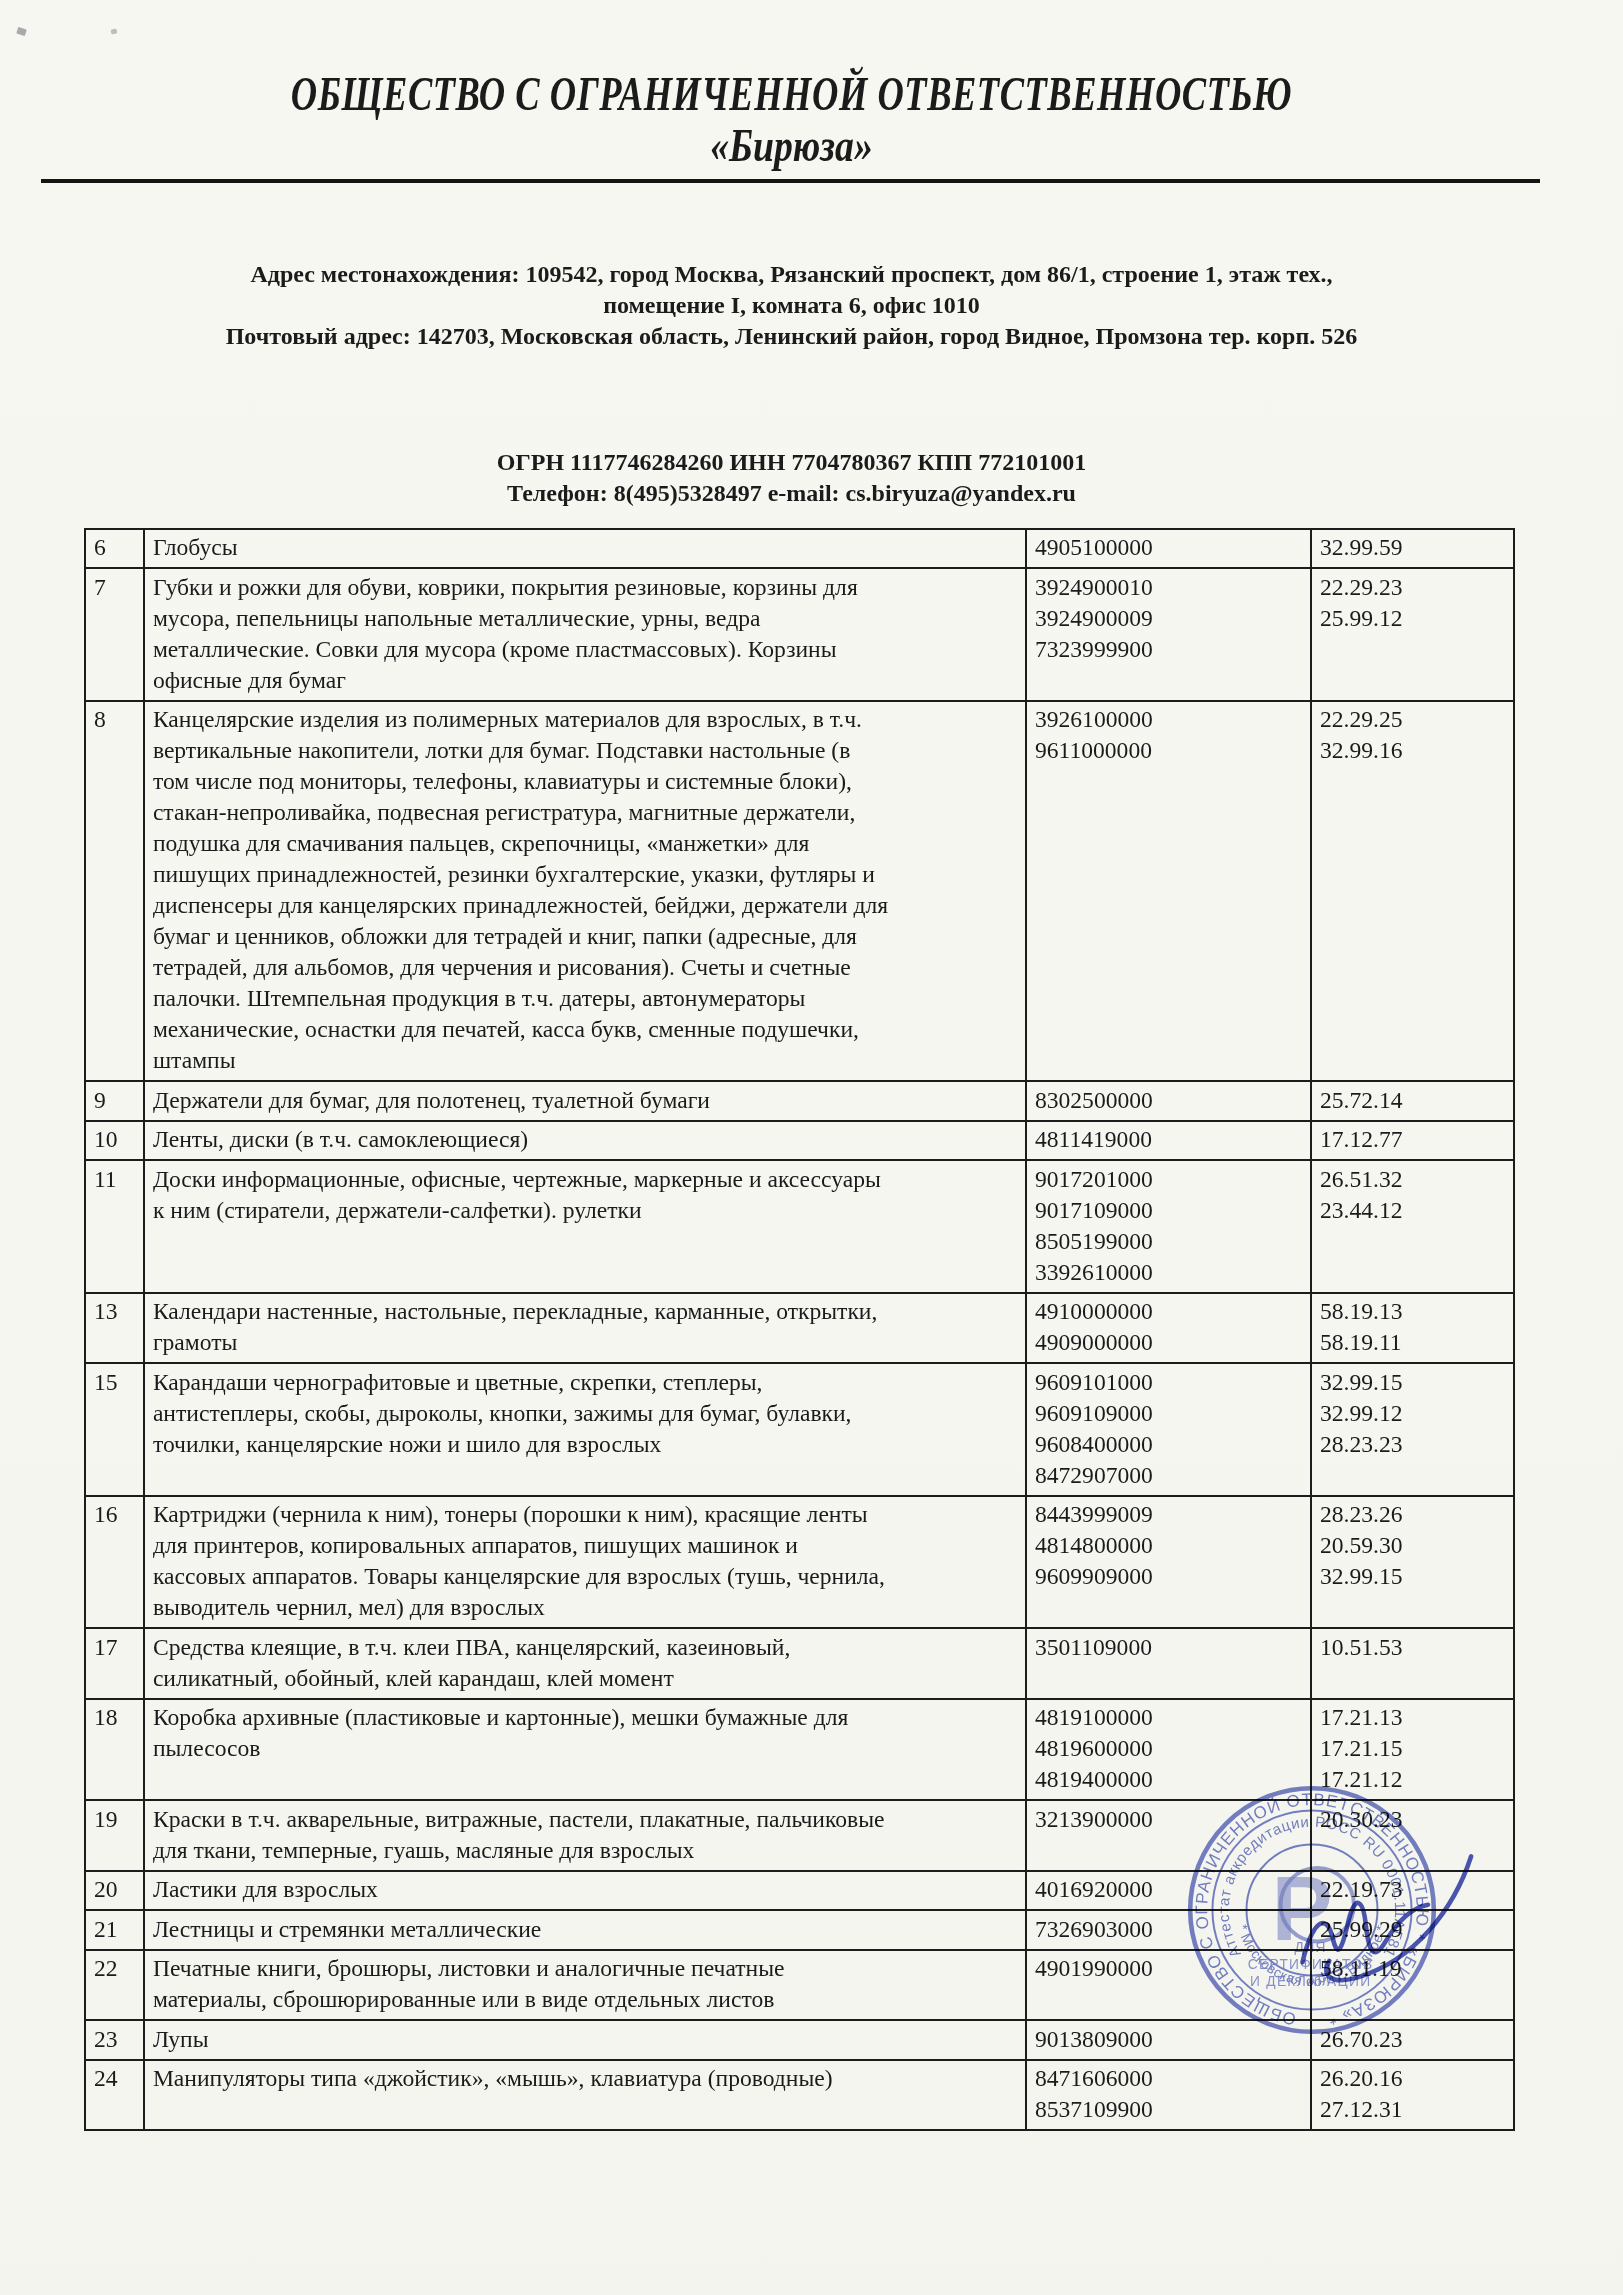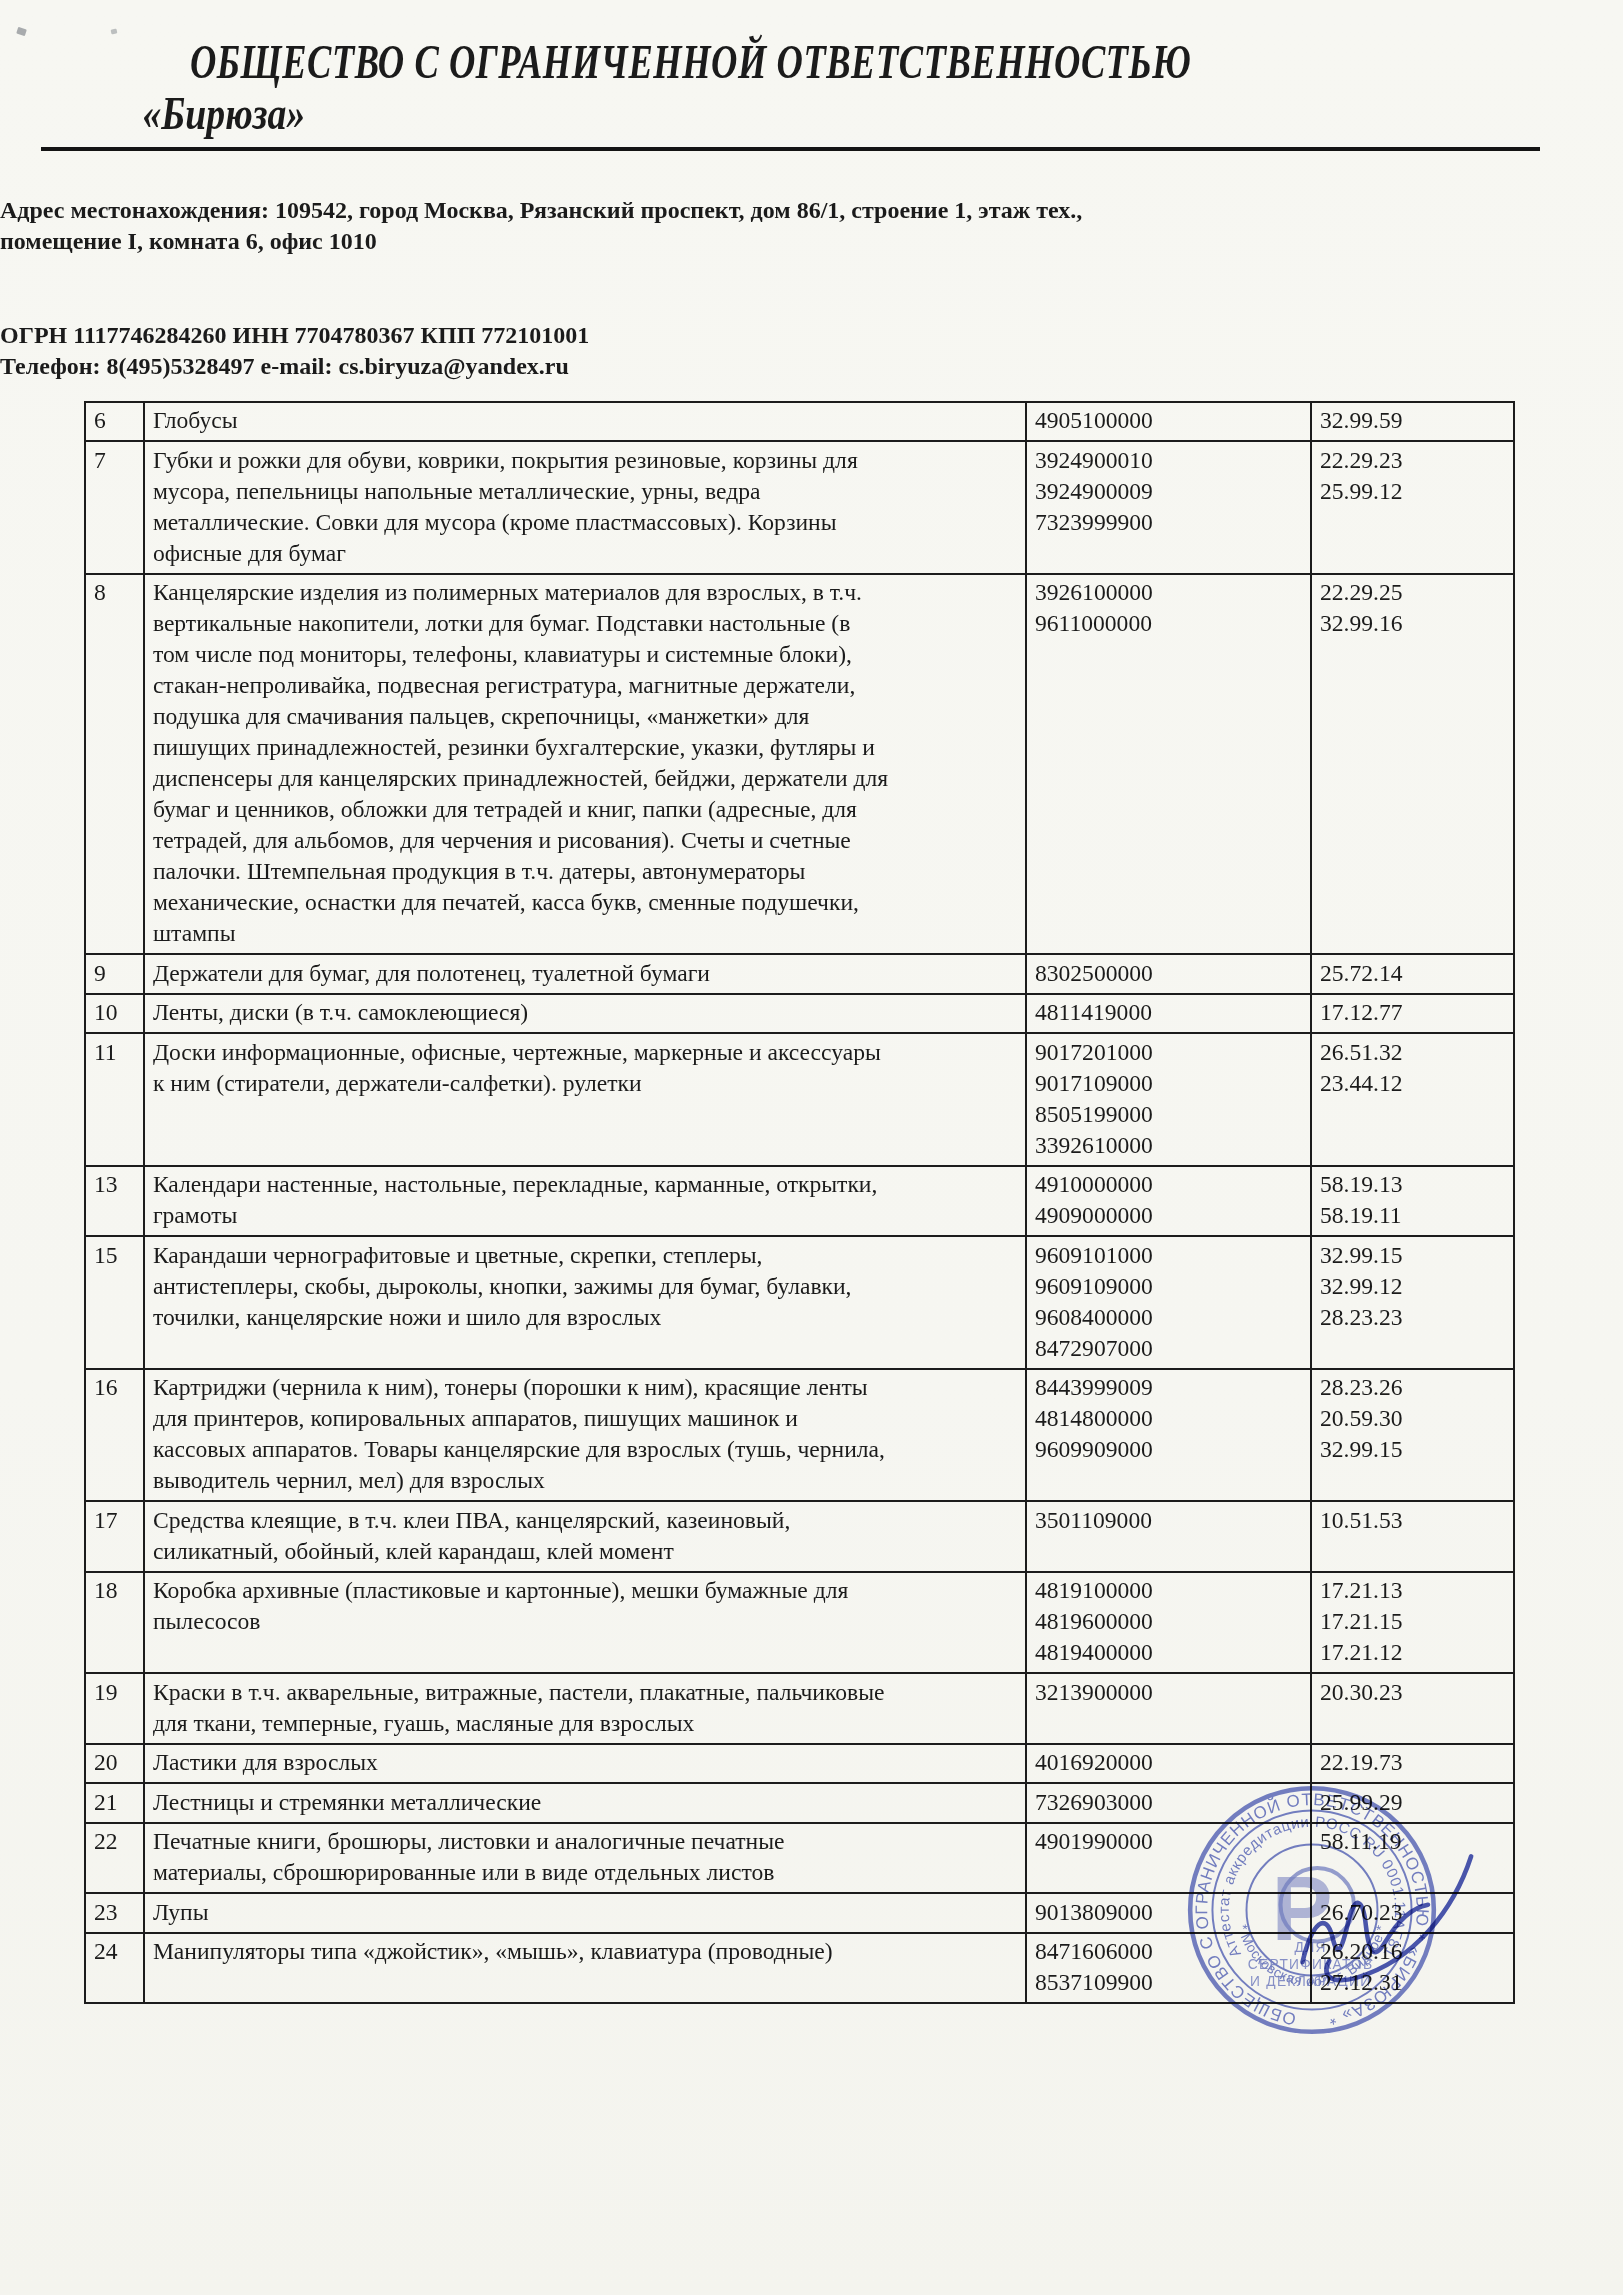--- a/index.html
+++ b/index.html
@@ -13,21 +13,21 @@
   .page {
     position: relative;
     width: 1623px; height: 2295px;
     overflow: hidden;
     background: linear-gradient(180deg, #f7f7f2 0%, #f6f6f1 60%, #f4f4ee 100%);
   }
   .speck { position: absolute; background: #8d9196; border-radius: 1.3px; }
   .speck.s1 { left: 17px; top: 27.5px; width: 9.2px; height: 7.2px; transform: rotate(18deg); opacity: .75; }
   .speck.s2 { left: 111px; top: 29px; width: 5.9px; height: 5.2px; transform: rotate(-12deg); opacity: .55; }
 
-  .header { padding-top: 36px; width: 1583px; }
+  .header { padding-top: 68px; width: 1583px; text-align: center; }
   .title-main {
     margin: 0;
     font-size: 48px; line-height: 51px;
     font-weight: bold; font-style: italic;
     letter-spacing: 0.7px;
     transform: scaleX(0.76);
     white-space: nowrap;
   }
   .title-sub {
     margin: 1.3px 0 0 0;
@@ -95,20 +95,21 @@
   <div class="speck s2"></div>
 
   <div class="header">
     <h1 class="title-main">ОБЩЕСТВО С ОГРАНИЧЕННОЙ ОТВЕТСТВЕННОСТЬЮ</h1>
     <h2 class="title-sub">«Бирюза»</h2>
   </div>
   <div class="rule"></div>
   <div class="header addr-block">
     <p class="addr-line">Адрес местонахождения: 109542, город Москва, Рязанский проспект, дом 86/1, строение 1, этаж тех.,</p>
     <p class="addr-line">помещение I, комната 6, офис 1010</p>
+    <p class="addr-line">Почтовый адрес: 142703, Московская область, Ленинский район, город Видное, Промзона тер. корп. 526</p>
   </div>
   <div class="header reg-block">
     <p class="reg-line">ОГРН 1117746284260 ИНН 7704780367 КПП 772101001</p>
     <p class="reg-line">Телефон: 8(495)5328497 e-mail: cs.biryuza@yandex.ru</p>
   </div>
 
   <table class="products">
     <colgroup>
       <col style="width:59px">
         <col style="width:882px">

